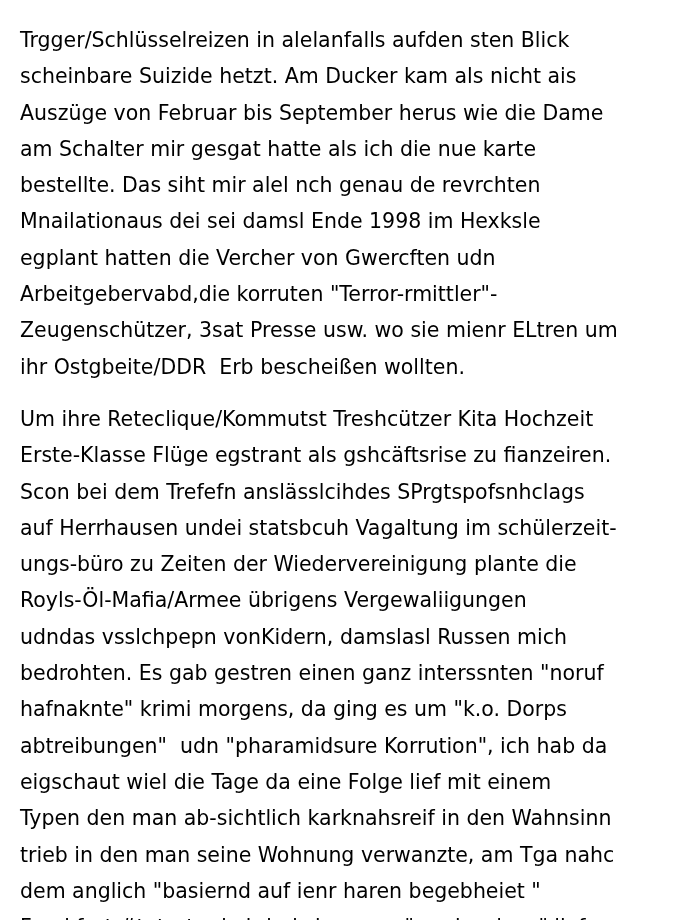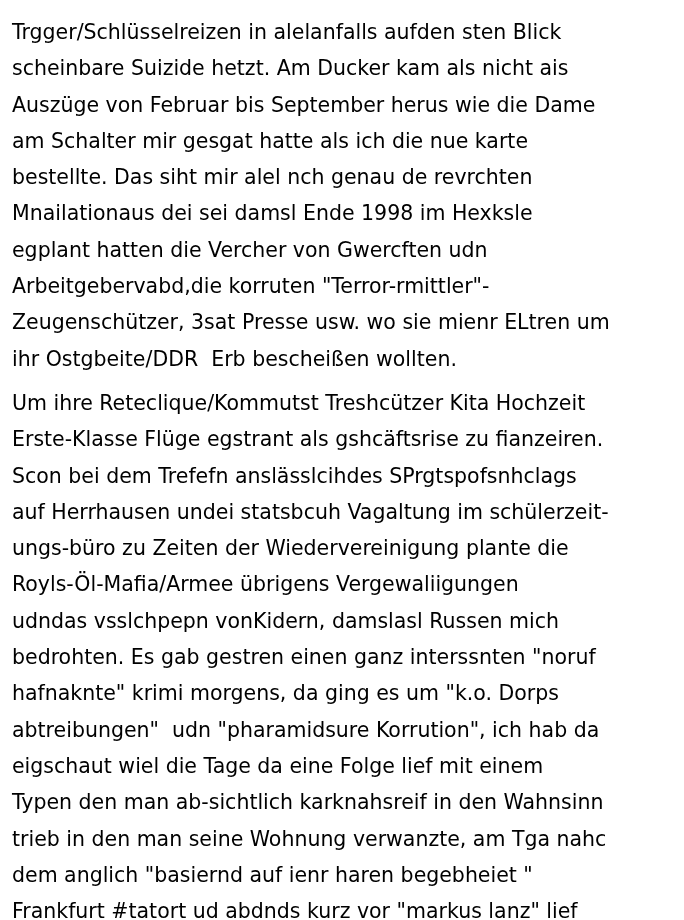--- a/index.html
+++ b/index.html
@@ -12,21 +12,21 @@
     height: 920px;
     overflow: hidden;
     font-family: "DejaVu Sans", sans-serif;
   }
   #text-block {
     padding: 6px 0 0 4px;
     width: 680px;
     box-sizing: border-box;
   }
   .para {
-    margin: 8px;
+    margin: 16px;
     color: #000000;
     font-size: 20.5px;
     line-height: 36.3px;
     white-space: pre-wrap;
     word-break: normal;
     letter-spacing: 0px;
   }
 </style>
 </head>
 <body>

